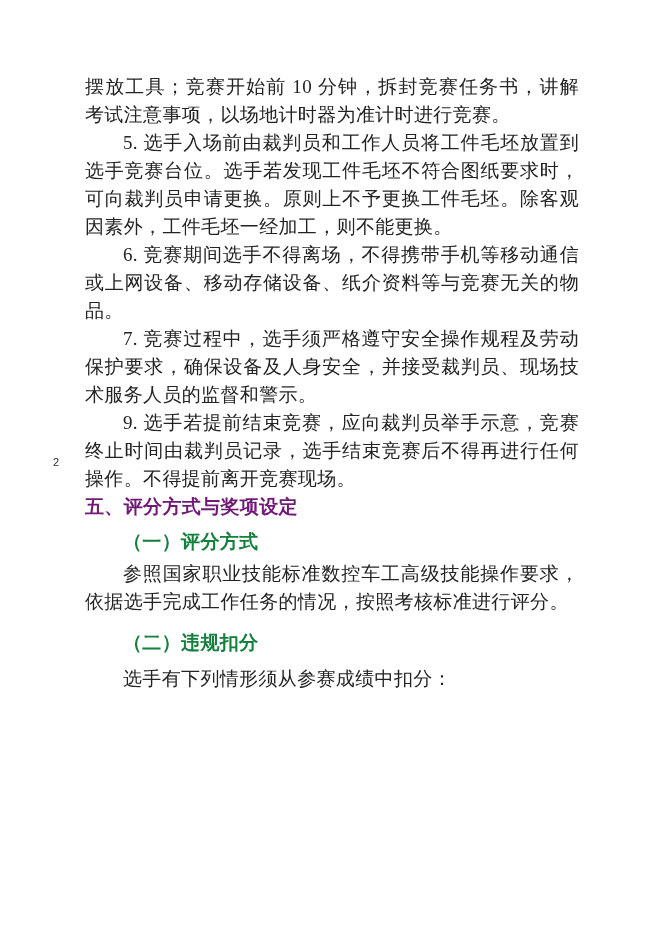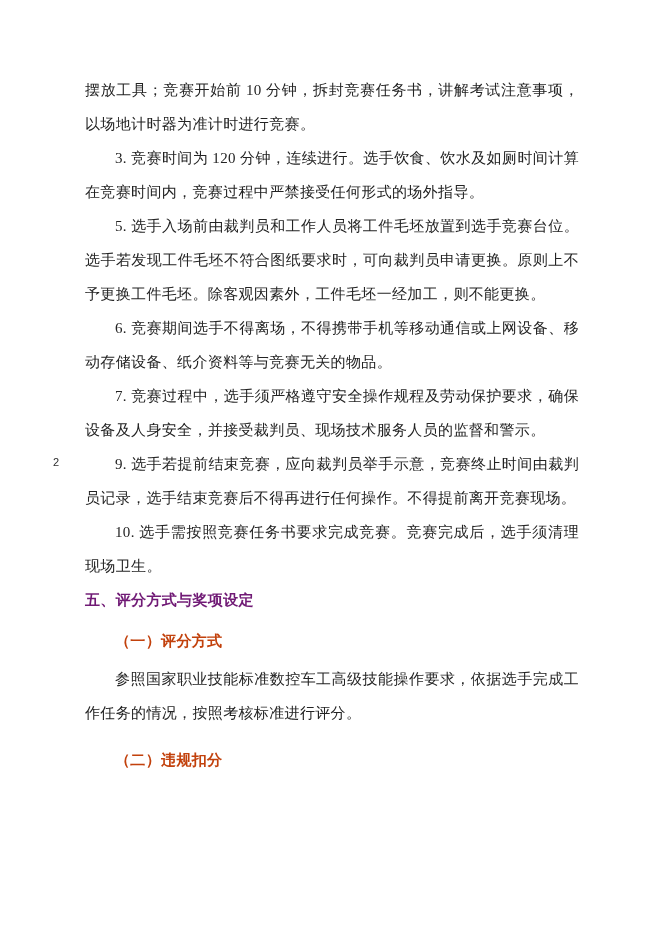--- a/index.html
+++ b/index.html
@@ -14,43 +14,43 @@
     background: #ffffff;
     overflow: hidden;
     font-family: "Liberation Serif", "DejaVu Serif", serif;
   }
   .content {
     position: absolute;
     left: 85px;
     top: 73px;
     width: 494px;
     color: #232323;
-    font-size: 15px;
-    line-height: 34px;
+    font-size: 19px;
+    line-height: 28px;
     letter-spacing: 0.35px;
     text-align: justify;
     text-justify: inter-character;
     font-family: Liberation Serif, serif;
   }
   .content p {
     margin: 0;
     padding: 0;
   }
   .para-cont   { text-indent: 0; }
   .para-item   { text-indent: 2em; }
   .para-body   { text-indent: 2em; }
   .heading-1 {
     font-weight: bold;
     text-indent: 0;
     color: #701a75;
   }
   .heading-2 {
     font-weight: bold;
     text-indent: 2em;
-    color: #c2410c;
+    color: #15803d;
   }
   .heading-2.first  { margin-top: 7px;  margin-bottom: 4px; }
   .heading-2.second { margin-top: 13px; margin-bottom: 8px; }
   .margin-note {
     position: absolute;
     left: 53px;
     top: 455px;
     font-family: "Liberation Sans", "DejaVu Sans", sans-serif;
     font-size: 11px;
     color: #2e2e2e;
@@ -59,25 +59,24 @@
 </style>
 </head>
 <body>
 
 <div class="page">
 
   <span class="margin-note">2</span>
 
   <div class="content">
     <p class="para-cont">摆放工具；竞赛开始前 10 分钟，拆封竞赛任务书，讲解考试注意事项，以场地计时器为准计时进行竞赛。</p>
-    <p class="para-item">3. 竞赛时间为 120 分钟，连续进行。选手饮食、饮水及如厕时间计算在竞赛时间内，竞赛过程中严禁接受任何形式的场外指导。</p>
     <p class="para-item">5. 选手入场前由裁判员和工作人员将工件毛坯放置到选手竞赛台位。选手若发现工件毛坯不符合图纸要求时，可向裁判员申请更换。原则上不予更换工件毛坯。除客观因素外，工件毛坯一经加工，则不能更换。</p>
     <p class="para-item">6. 竞赛期间选手不得离场，不得携带手机等移动通信或上网设备、移动存储设备、纸介资料等与竞赛无关的物品。</p>
     <p class="para-item">7. 竞赛过程中，选手须严格遵守安全操作规程及劳动保护要求，确保设备及人身安全，并接受裁判员、现场技术服务人员的监督和警示。</p>
     <p class="para-item">9. 选手若提前结束竞赛，应向裁判员举手示意，竞赛终止时间由裁判员记录，选手结束竞赛后不得再进行任何操作。不得提前离开竞赛现场。</p>
-    <p class="para-item">10. 选手需按照竞赛任务书要求完成竞赛。竞赛完成后，选手须清理现场卫生。</p>
     <p class="heading-1">五、评分方式与奖项设定</p>
     <p class="heading-2 first">（一）评分方式</p>
     <p class="para-body">参照国家职业技能标准数控车工高级技能操作要求，依据选手完成工作任务的情况，按照考核标准进行评分。</p>
     <p class="heading-2 second">（二）违规扣分</p>
+    <p class="para-body">选手有下列情形须从参赛成绩中扣分：</p>
   </div>
 
 </div>
 
 </body></html>

